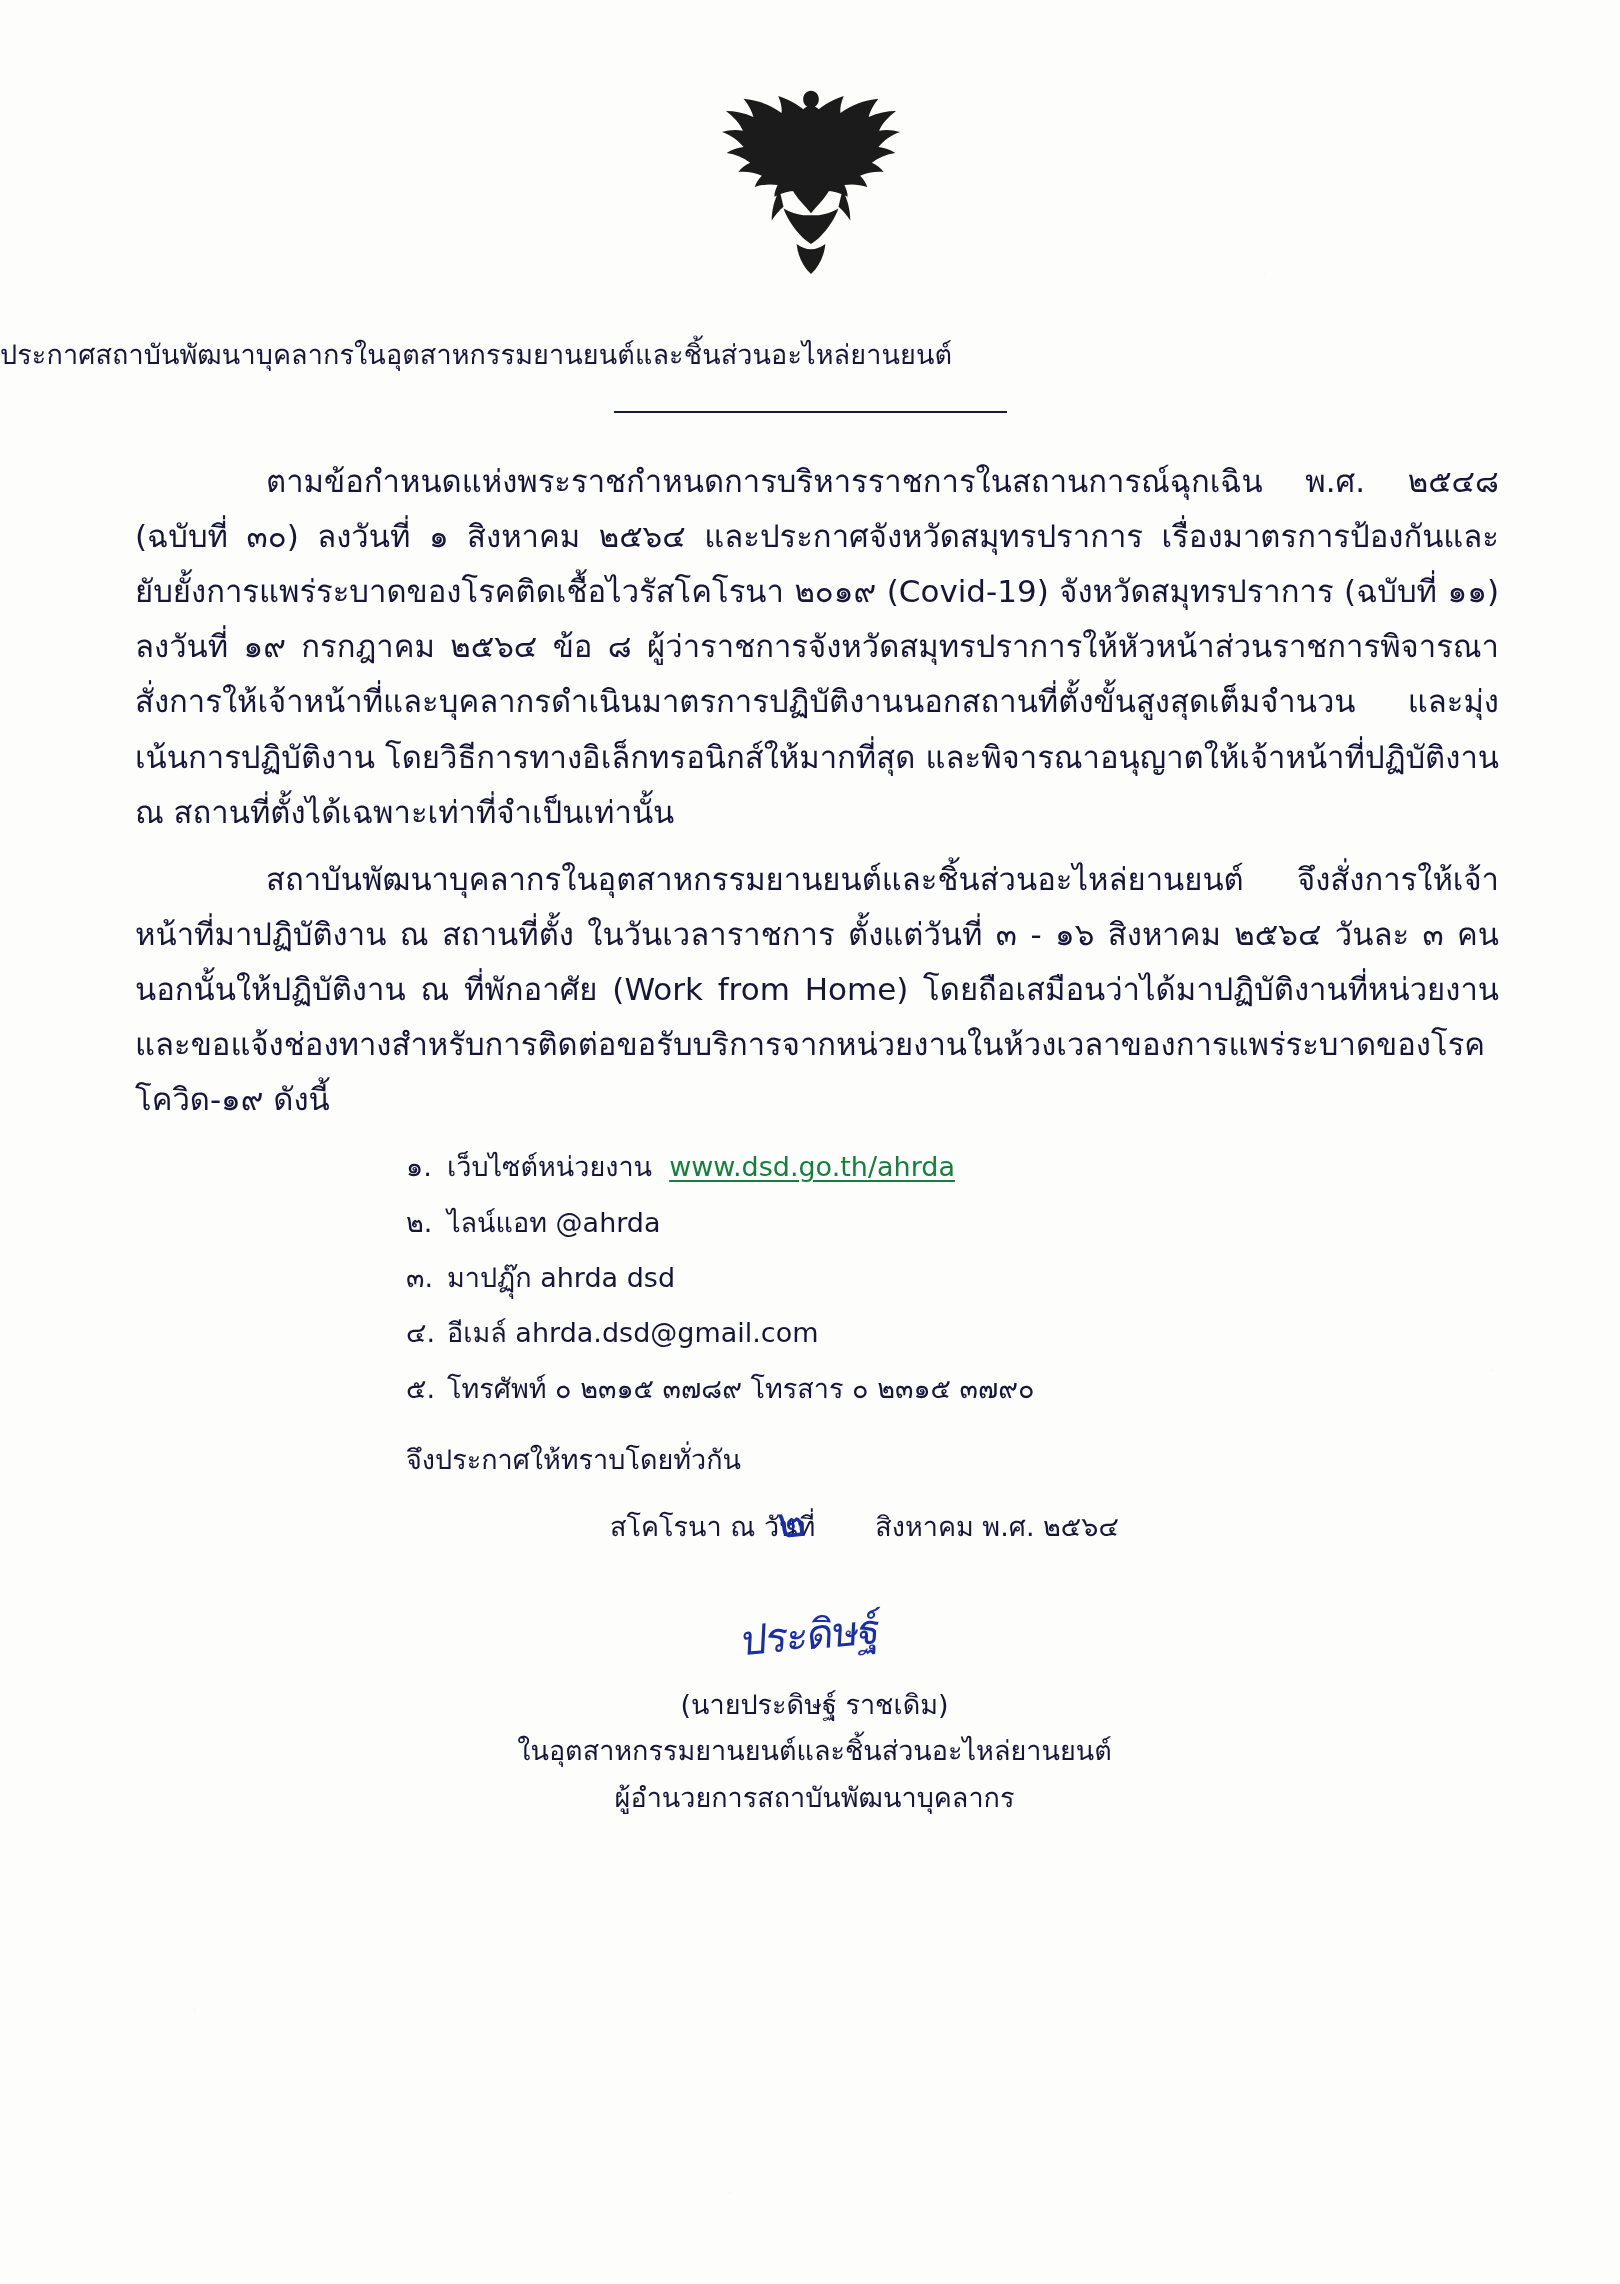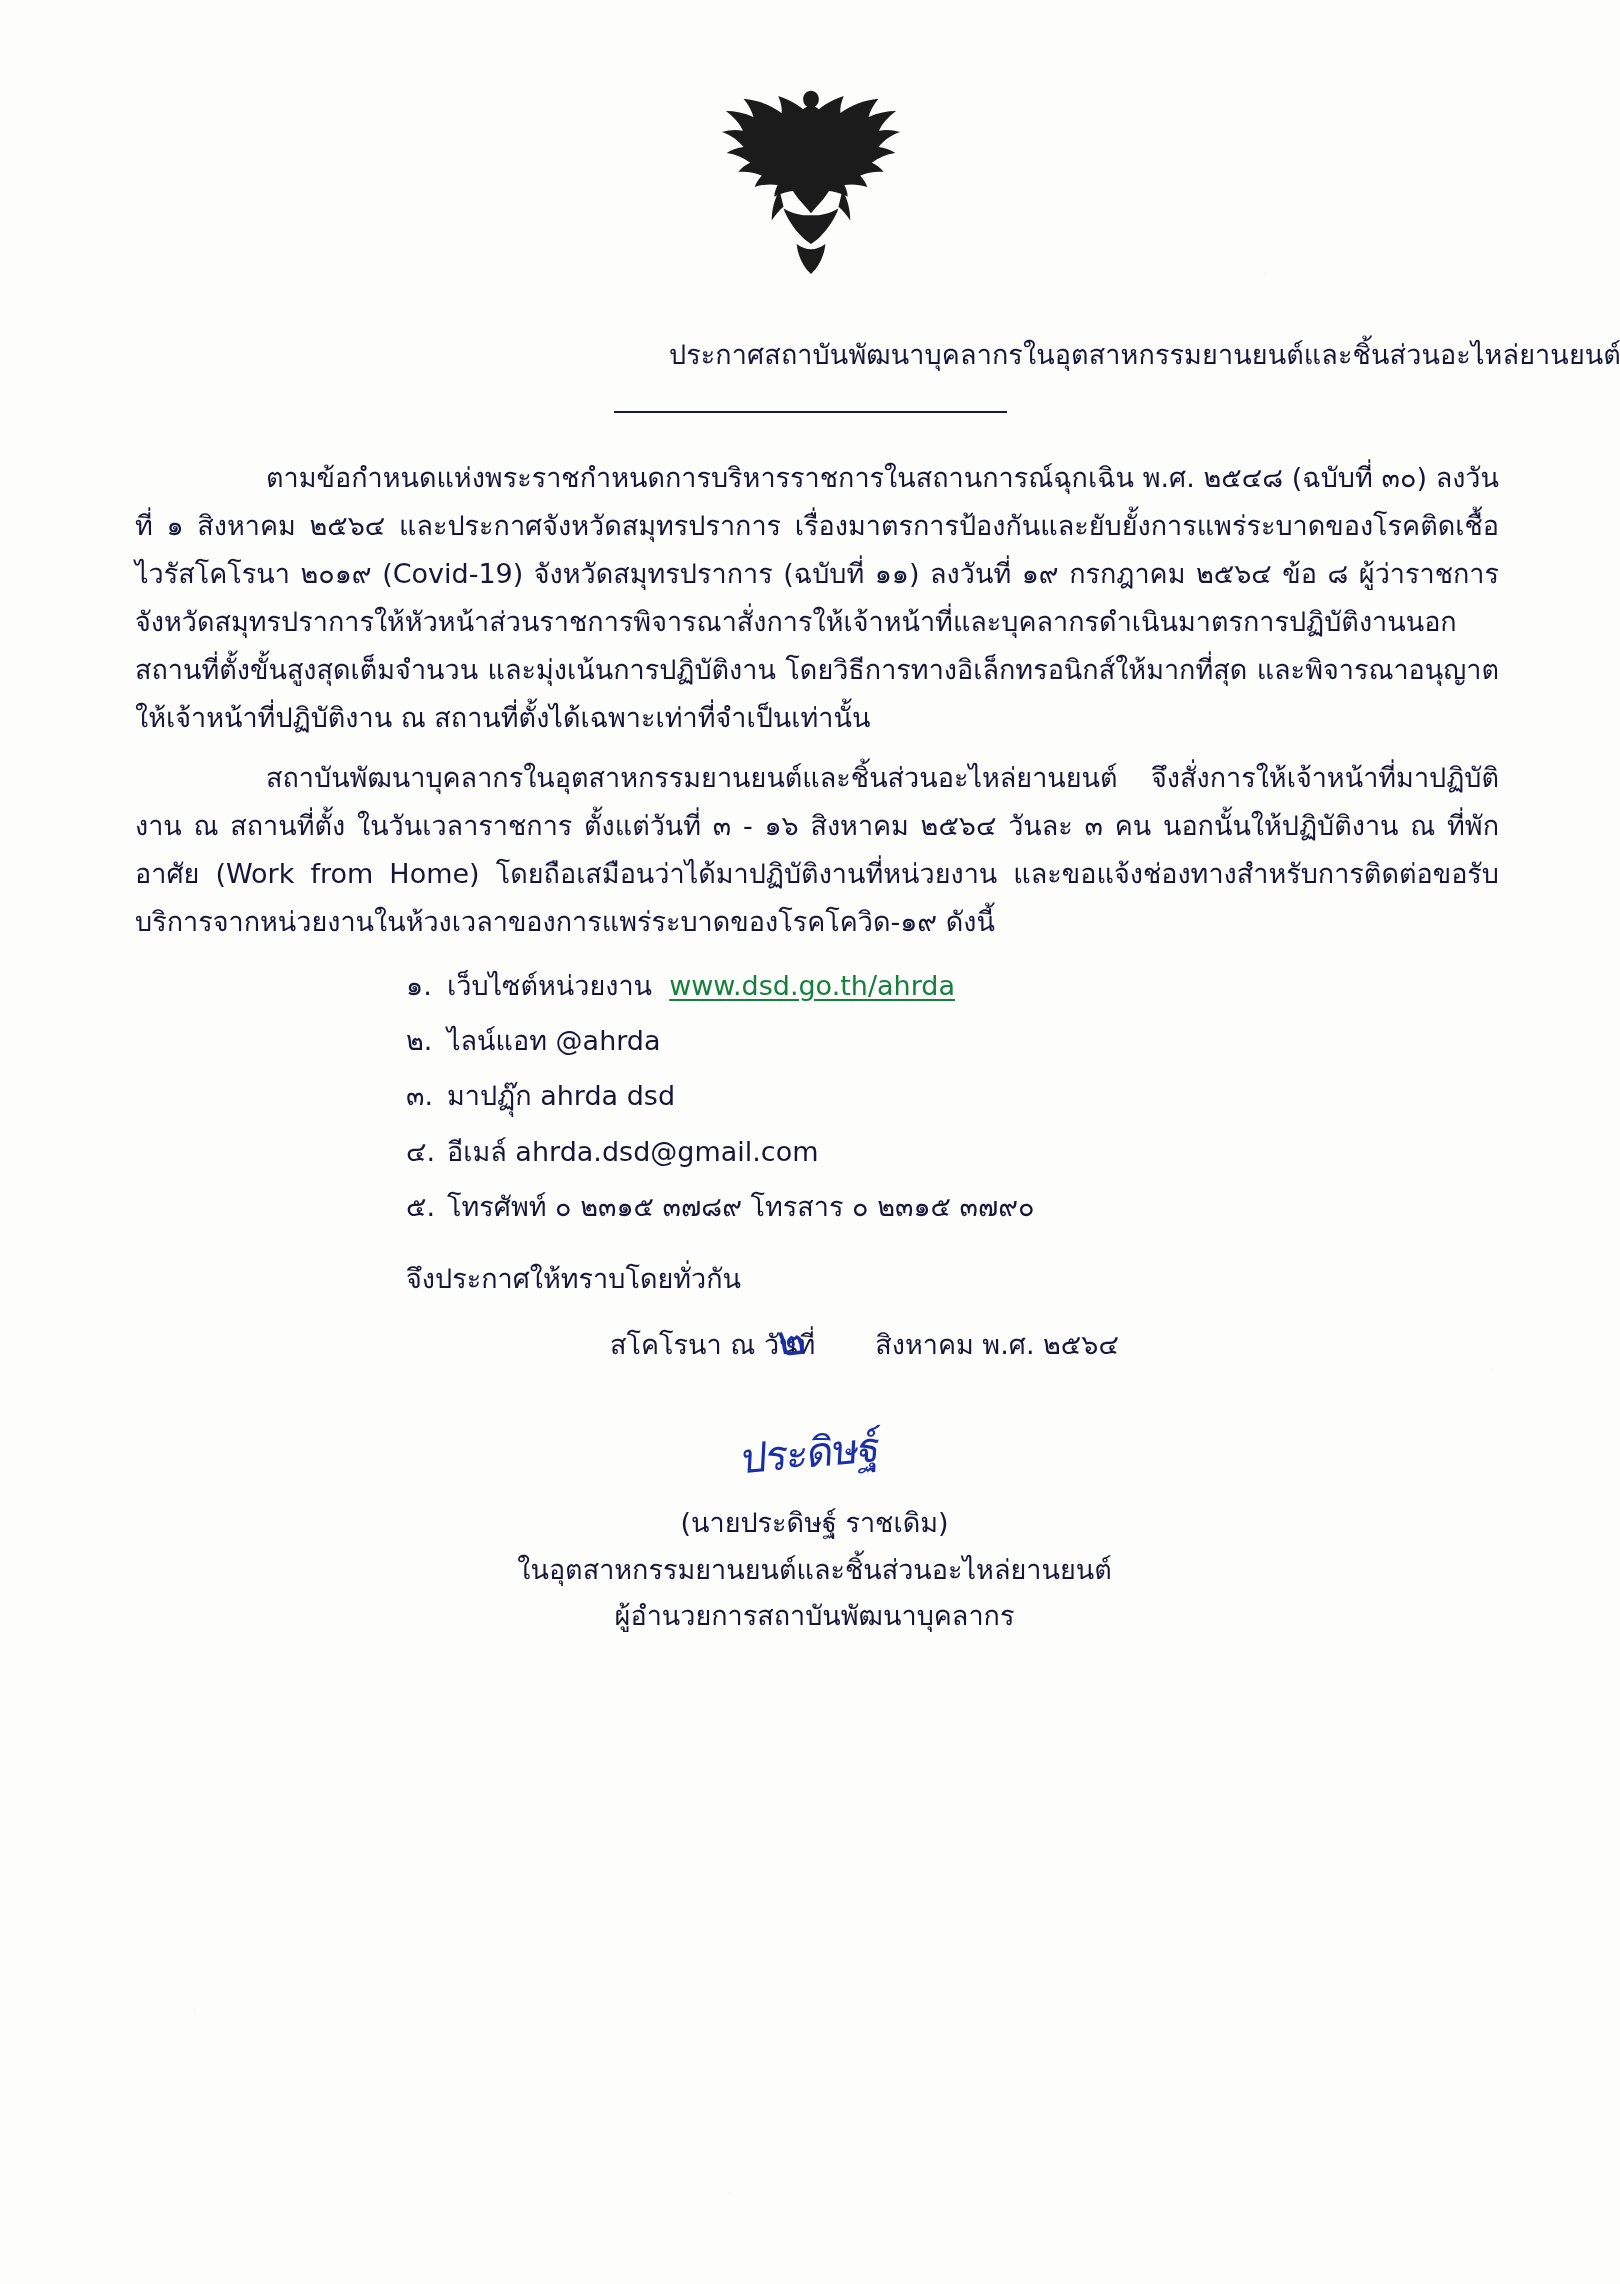--- a/index.html
+++ b/index.html
@@ -41,21 +41,21 @@
     display: flex;
     justify-content: center;
     padding-top: 79px;
   }
   .emblem svg {
     display: block;
   }
 
   
   .heading {
-    text-align: right;
+    text-align: left;
     margin-top: 38px;
     line-height: 1.62;
   }
   .heading-line {
     font-size: 27px;
     letter-spacing: 0.1px;
     color: #16163a;
   }
   .heading-line .sp {
     display: inline-block;
@@ -72,21 +72,21 @@
     height: 2px;
     background: #1a1a38;
   }
 
   
   .body-block {
     margin: 0 auto;
     width: 1364px;
     padding-left: 13px;
     margin-top: 41px;
-    font-size: 27px;
+    font-size: 31px;
     line-height: 1.78;
     color: #16163a;
     text-align: justify;
     text-justify: inter-word;
   }
   .para {
     margin-bottom: 11.8px;
     text-indent: 131px;
   }
 

